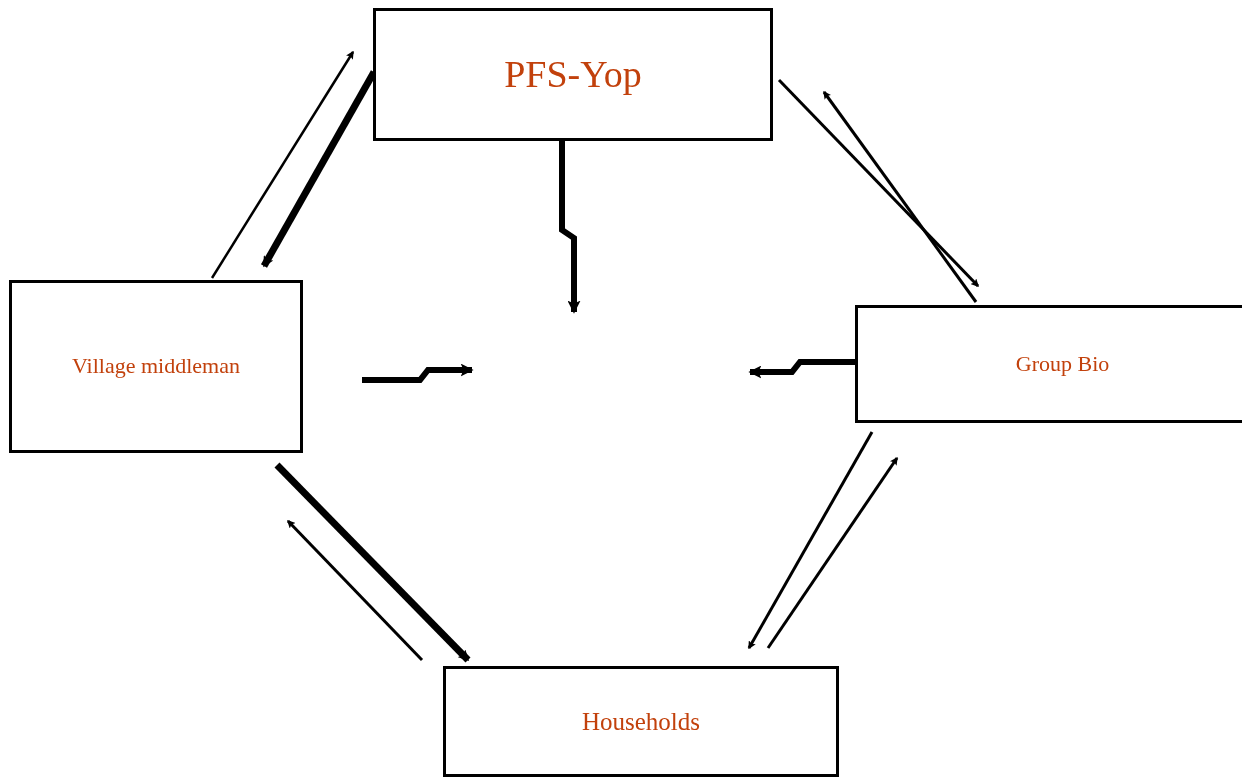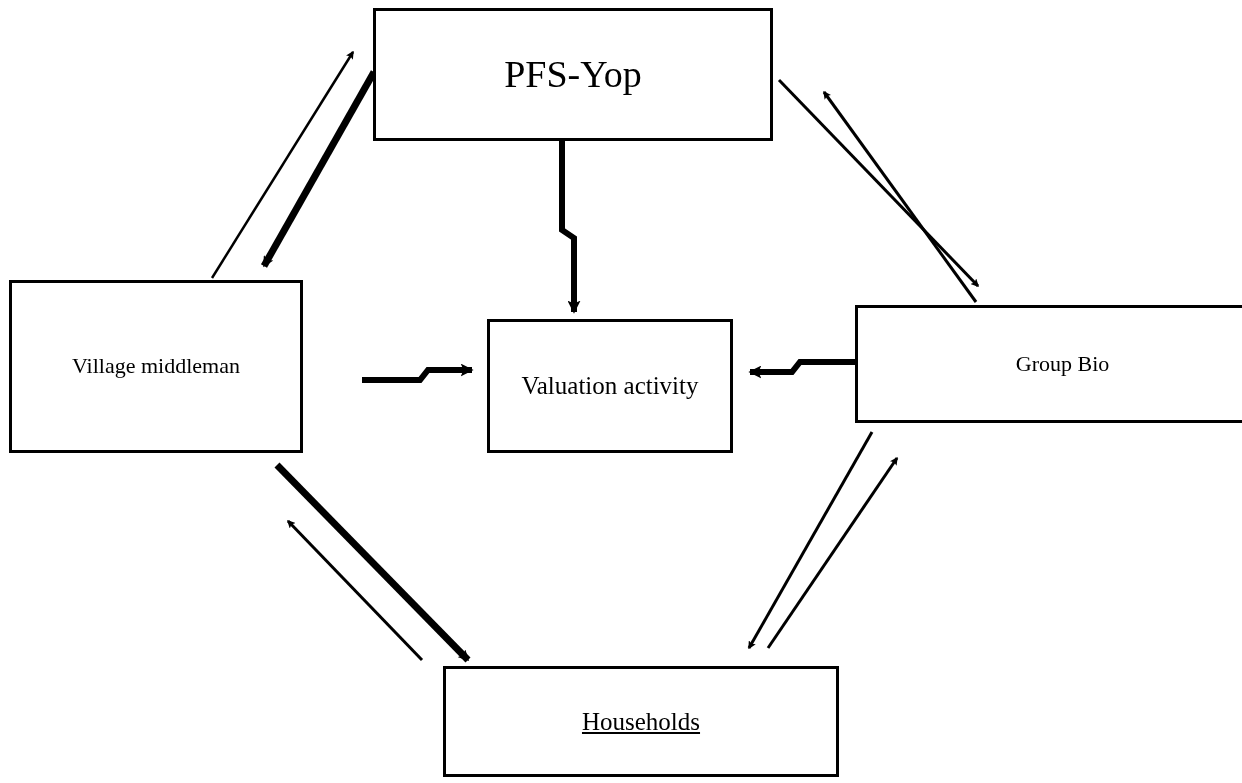--- a/index.html
+++ b/index.html
@@ -26,21 +26,21 @@
     position: absolute;
     box-sizing: border-box;
     border: 3px solid #000000;
     background: #ffffff;
     display: flex;
     align-items: center;
     justify-content: center;
     z-index: 2;
   }
   .node-label {
-    color: #000000;
+    color: #c2410c;
     text-align: center;
     line-height: 1.1;
     white-space: nowrap;
   }
   #node-pfs-yop {
     left: 373px;
     top: 8px;
     width: 400px;
     height: 133px;
   }
@@ -68,21 +68,20 @@
     width: 415px;
     height: 118px;
   }
   #node-group-bio .node-label { font-size: 22px; }
 
   #node-households {
     left: 443px;
     top: 666px;
     width: 396px;
     height: 111px;
-    text-decoration: underline;
   }
   #node-households .node-label { font-size: 25px; }
 </style>
 </head>
 <body>
 
 <div id="diagram-canvas">
 
   <svg id="flow-svg" viewBox="0 0 1242 783" xmlns="http://www.w3.org/2000/svg">
     <defs>
@@ -121,23 +120,20 @@
   </svg>
 
   <div class="node-box" id="node-pfs-yop">
     <span class="node-label">PFS-Yop</span>
   </div>
 
   <div class="node-box" id="node-village-middleman">
     <span class="node-label">Village middleman</span>
   </div>
 
-  <div class="node-box" id="node-valuation-activity">
-    <span class="node-label">Valuation activity</span>
-  </div>
 
   <div class="node-box" id="node-group-bio">
     <span class="node-label">Group Bio</span>
   </div>
 
   <div class="node-box" id="node-households">
     <span class="node-label">Households</span>
   </div>
 
 </div>

